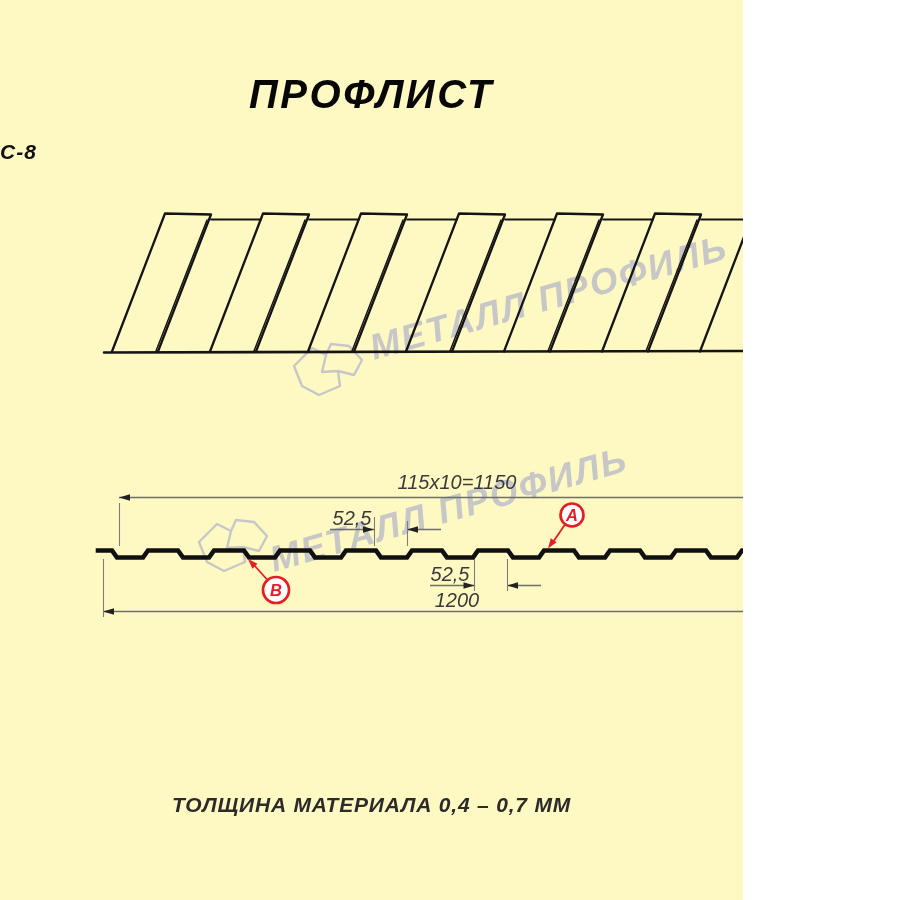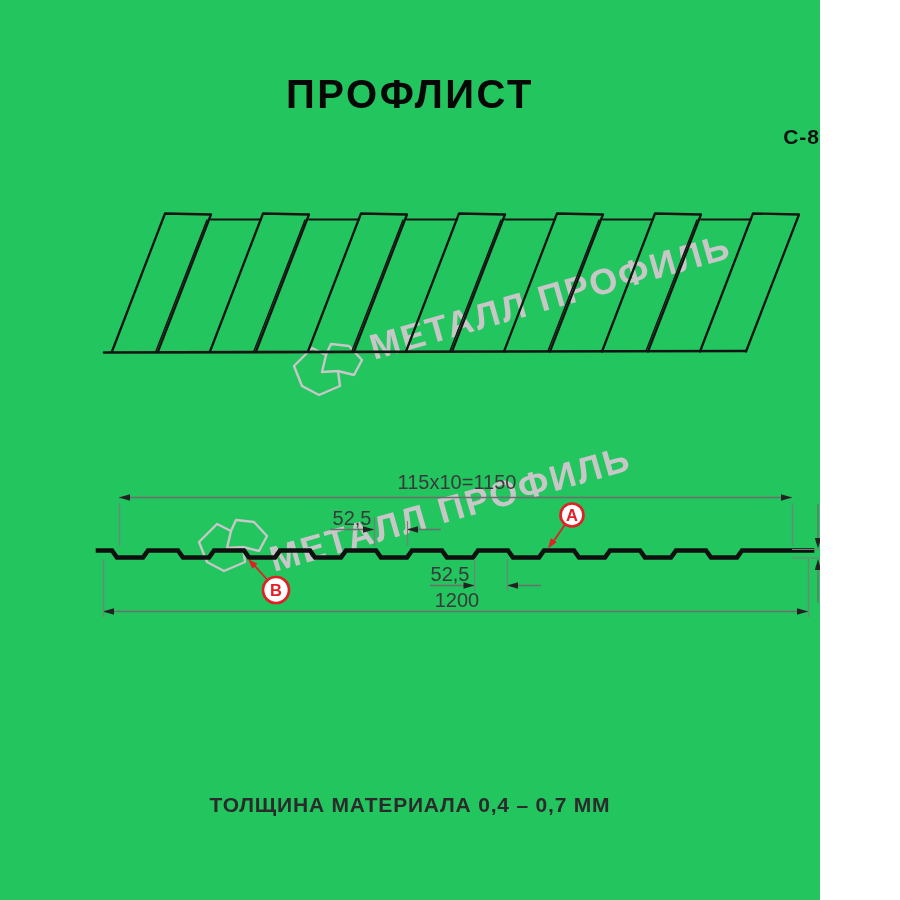--- a/index.html
+++ b/index.html
@@ -1,20 +1,20 @@
 <!DOCTYPE html>
 <html><head>
 <meta charset="utf-8">
 <style>
   html,body{margin:0;padding:0;background:#ffffff;}
-  .canvas{position:relative;width:820px;height:900px;background:#22c55e;overflow:hidden;
-          font-family:"Liberation Sans",sans-serif;}
+  .canvas{position:relative;width:743px;height:900px;background:#fef9c3;overflow:hidden;
+          font-family:"Liberation Sans",sans-serif;font-style:italic;}
   .title{position:absolute;top:72px;left:0;width:100%;text-align:center;
          font-size:40px;font-weight:800;letter-spacing:2.5px;color:#070707;}
-  .subtitle{position:absolute;top:125px;left:0;width:100%;text-align:right;
+  .subtitle{position:absolute;top:140px;left:0;width:100%;text-align:left;
          font-size:21px;font-weight:700;letter-spacing:1px;color:#111;}
   .footer{position:absolute;top:793px;left:0;width:100%;text-align:center;
          font-size:21px;font-weight:700;letter-spacing:0.8px;color:#2b2b2b;}
   svg.scene{position:absolute;left:0;top:0;font-family:"Liberation Sans",sans-serif;}
   .d3{stroke:#141414;fill:none;stroke-linejoin:round;stroke-linecap:round;}
   .profile{stroke:#101010;stroke-width:4.6;fill:none;stroke-linejoin:miter;stroke-linecap:square;}
   .dim{stroke:#6e6e6e;stroke-width:1.3;fill:none;}
   .ext{stroke:#7d7d7d;stroke-width:1.1;fill:none;}
   .arr{fill:#222;stroke:none;}
   .dimtxt{font-size:20px;fill:#3a3a3a;}

